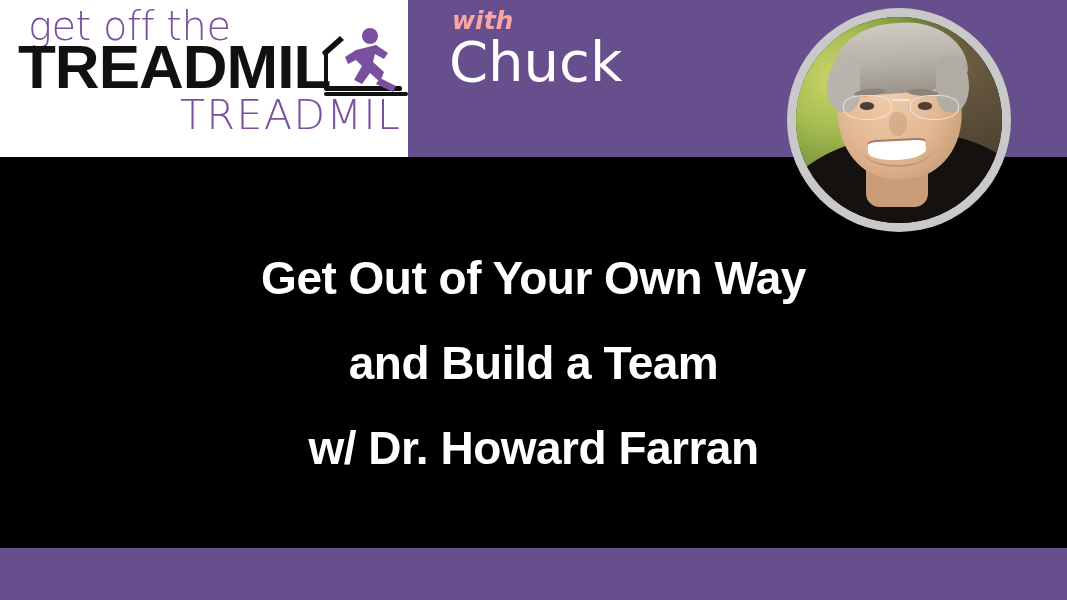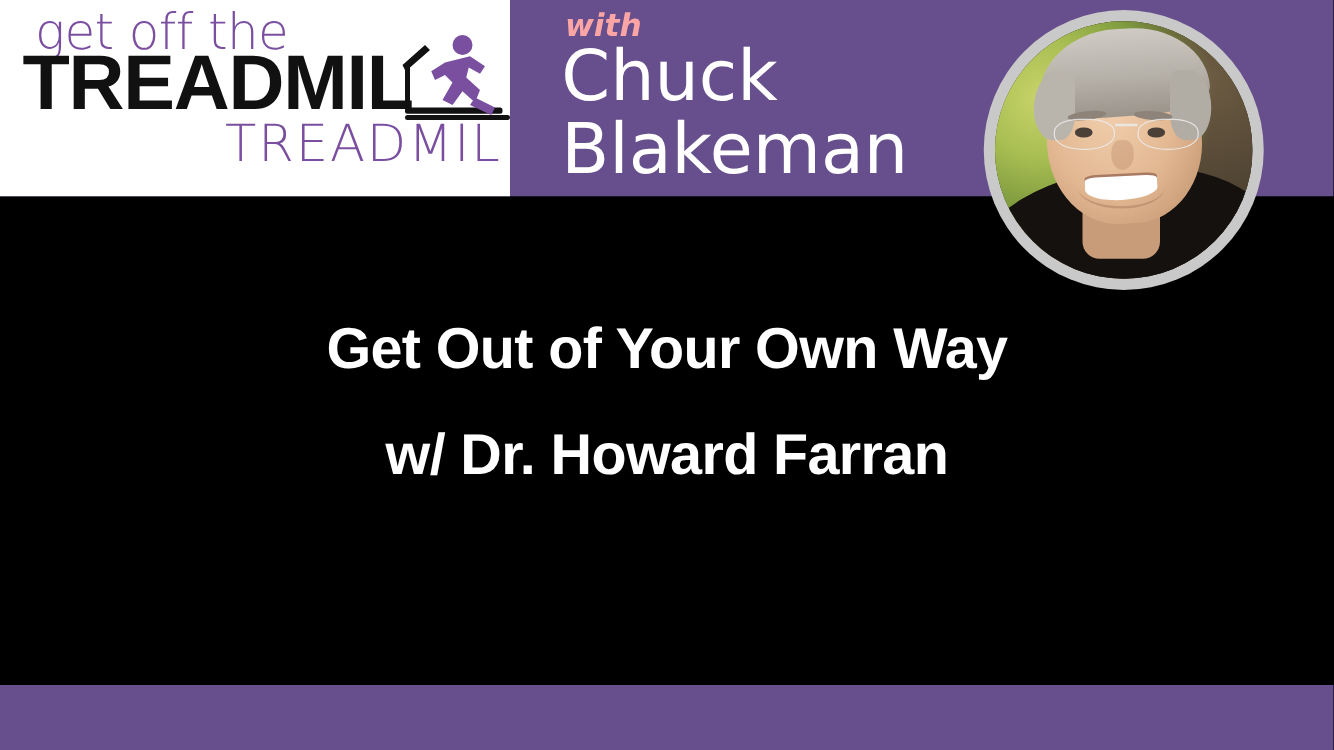--- a/index.html
+++ b/index.html
@@ -333,21 +333,20 @@
       <rect x="6" y="66" width="84" height="4" rx="2" fill="#111111"></rect>
 
       <circle cx="52" cy="10" r="8" fill="#7B4FA0"></circle>
       <path d="M46 22 L58 19 L70 27 L66 33 L57 28 L55 36 L66 46 L62 56 L52 47 L44 58 L36 54 L44 40 L38 34 L30 38 L27 31 L38 24 Z" fill="#7B4FA0"></path>
       <path d="M62 52 L78 60 L75 66 L58 58 Z" fill="#7B4FA0"></path>
     </svg>
   </div>
 
   <div class="host-with">with</div>
   <div class="host-first">Chuck</div>
-  <div class="host-last">Blakeman</div>
 
   <div class="portrait">
     <div class="portrait-inner">
       <div class="p-bg"></div>
       <div class="p-shirt"></div>
       <div class="p-neck"></div>
       <div class="p-head"></div>
       <div class="p-hair"></div>
       <div class="p-hair-l"></div>
       <div class="p-hair-r"></div>
@@ -361,18 +360,19 @@
         <div class="p-bridge"></div>
       </div>
       <div class="p-nose"></div>
       <div class="p-smile-line"></div>
       <div class="p-mouth"></div>
     </div>
   </div>
 
   <div class="title">
     <span class="title-line">Get Out of Your Own Way</span>
+    <span class="title-line">and Build a Team</span>
     <span class="title-line">w/ Dr. Howard Farran</span>
   </div>
 
   <div class="bottom-band"></div>
 
 </div>
 
 </body></html>

